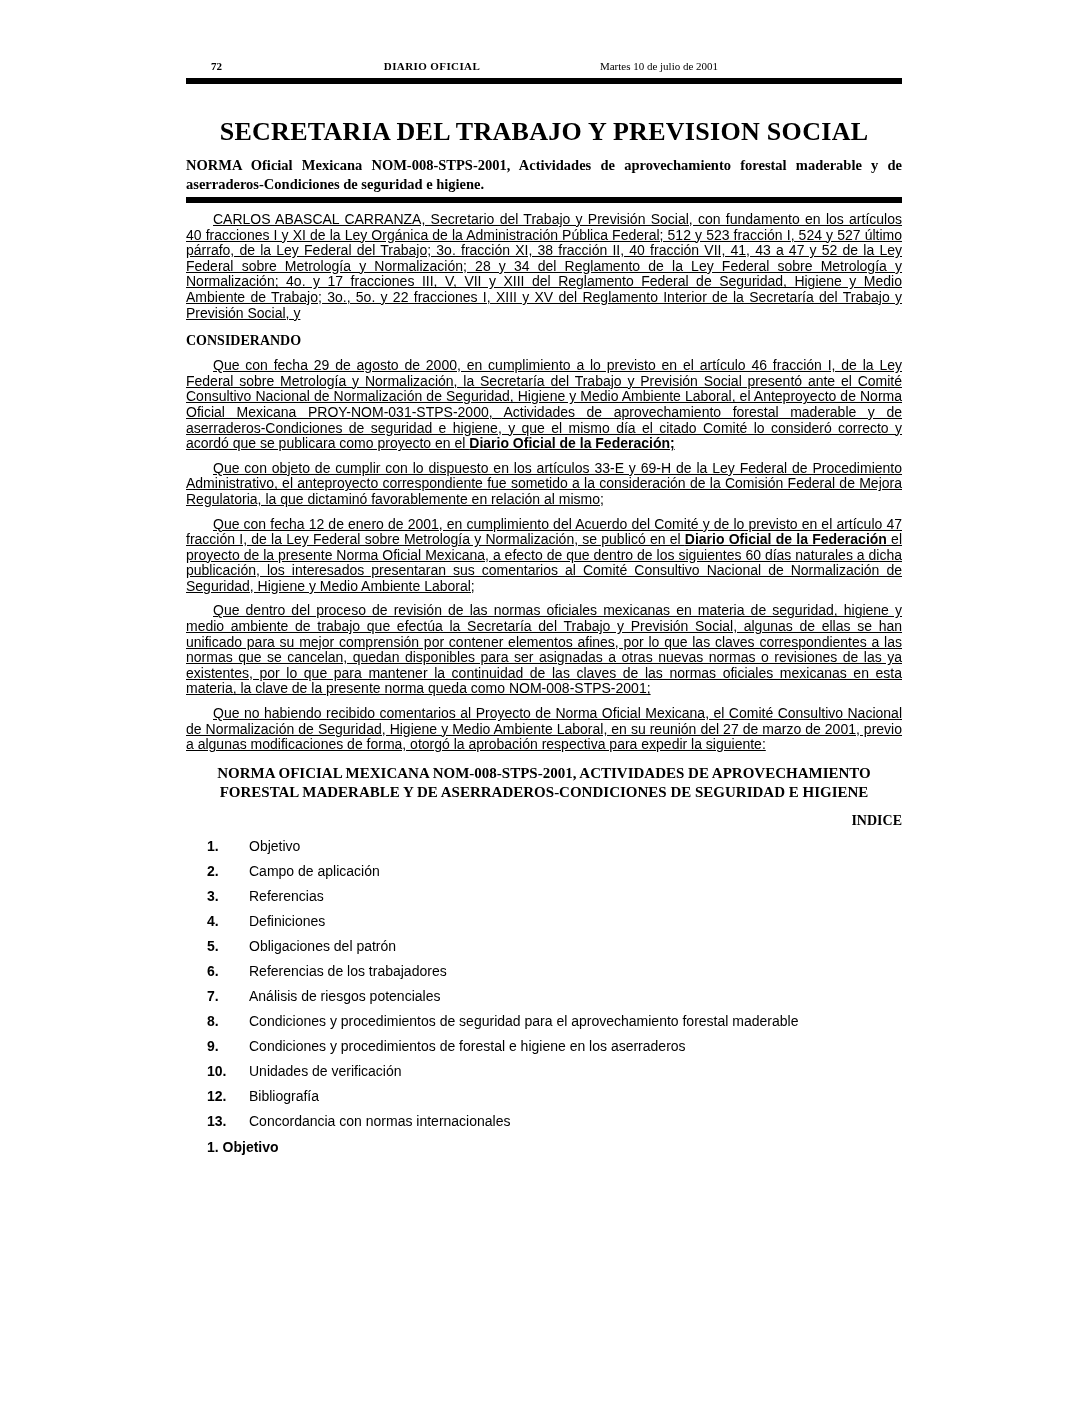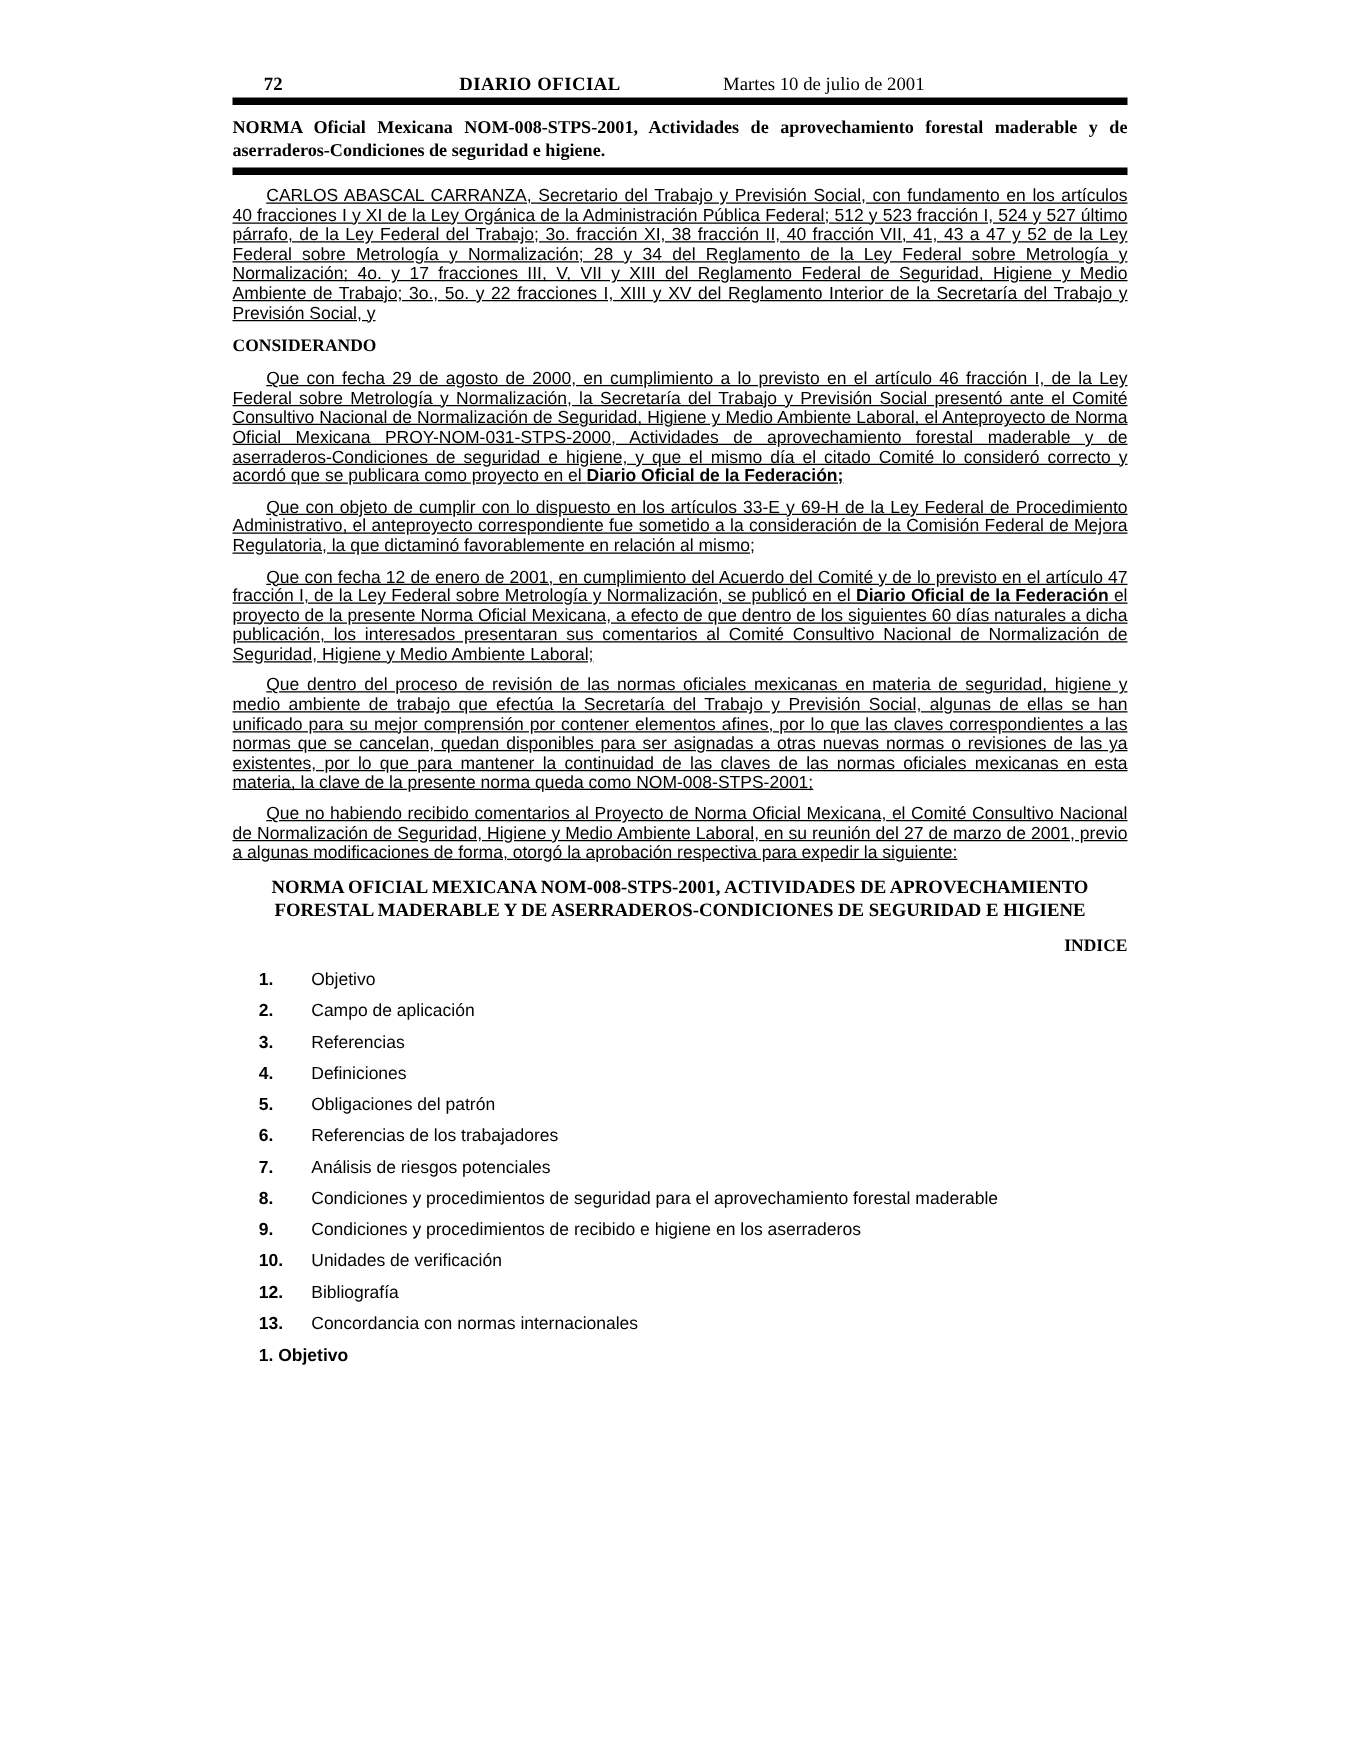--- a/index.html
+++ b/index.html
@@ -6,21 +6,21 @@
   html,body { background:#ffffff; }
   body {
     width:1088px; height:1408px; position:relative;
     color:#000; font-family:"Liberation Sans", sans-serif;
     overflow:hidden;
   }
   .page { position:absolute; left:186px; top:0; width:716px; }
 
   .header-row {
     position:relative; height:16px; margin-top:60px;
-    font-family:"Liberation Serif", serif; font-size:15px;
+    font-family:"Liberation Serif", serif; font-size:11px;
   }
   .page-number { position:absolute; left:25px; top:0; font-weight:bold; }
   .publication { position:absolute; left:246px; top:0; transform:translateX(-50%); font-weight:bold; letter-spacing:0.4px; }
   .header-date { position:absolute; left:473px; top:0; transform:translateX(-50%); }
 
   .rule { height:6px; background:#000; }
   .rule-header { margin-top:2px; }
   .rule-norma  { margin-top:3px; }
 
   .doc-title {
@@ -72,20 +72,21 @@
 
 <div class="page">
 
   <div class="header-row">
     <span class="page-number">72</span>
     <span class="publication">DIARIO OFICIAL</span>
     <span class="header-date">Martes 10 de julio de 2001</span>
   </div>
   <div class="rule rule-header"></div>
 
+  <h1 class="doc-title">SECRETARIA DEL TRABAJO Y PREVISION SOCIAL</h1>
 
   <p class="norma-heading">NORMA Oficial Mexicana NOM-008-STPS-2001, Actividades de aprovechamiento forestal maderable y de aserraderos-Condiciones de seguridad e higiene.</p>
   <div class="rule rule-norma"></div>
 
 
   <p class="body indent">CARLOS ABASCAL CARRANZA, Secretario del Trabajo y Previsión Social, con fundamento en los artículos 40 fracciones I y XI de la Ley Orgánica de la Administración Pública Federal; 512 y 523 fracción I, 524 y 527 último párrafo, de la Ley Federal del Trabajo; 3o. fracción XI, 38 fracción II, 40 fracción VII, 41, 43 a 47 y 52 de la Ley Federal sobre Metrología y Normalización; 28 y 34 del Reglamento de la Ley Federal sobre Metrología y Normalización; 4o. y 17 fracciones III, V, VII y XIII del Reglamento Federal de Seguridad, Higiene y Medio Ambiente de Trabajo; 3o., 5o. y 22 fracciones I, XIII y XV del Reglamento Interior de la Secretaría del Trabajo y Previsión Social, y</p>
 
   <h2 class="center-heading">CONSIDERANDO</h2>
 
   <p class="body indent"><span>Que con fecha 29 de agosto de 2000, en cumplimiento a lo previsto en el artículo 46 fracción I, de la Ley Federal sobre Metrología y Normalización, la Secretaría del Trabajo y Previsión Social presentó ante el Comité Consultivo Nacional de Normalización de Seguridad, Higiene y Medio Ambiente Laboral, el Anteproyecto de Norma Oficial Mexicana PROY-NOM-031-STPS-2000, Actividades de aprovechamiento forestal maderable y de aserraderos-Condiciones de seguridad e higiene, y que el mismo día el citado Comité lo consideró correcto y acordó que se publicara como proyecto en el </span><b>Diario Oficial de la Federación;</b></p>
@@ -104,21 +105,21 @@
 
   <ol class="indice-list">
     <li><span class="num">1.</span><span>Objetivo</span></li>
     <li><span class="num">2.</span><span>Campo de aplicación</span></li>
     <li><span class="num">3.</span><span>Referencias</span></li>
     <li><span class="num">4.</span><span>Definiciones</span></li>
     <li><span class="num">5.</span><span>Obligaciones del patrón</span></li>
     <li><span class="num">6.</span><span>Referencias de los trabajadores</span></li>
     <li><span class="num">7.</span><span>Análisis de riesgos potenciales</span></li>
     <li><span class="num">8.</span><span>Condiciones y procedimientos de seguridad para el aprovechamiento forestal maderable</span></li>
-    <li><span class="num">9.</span><span>Condiciones y procedimientos de recibido e higiene en los aserraderos</span></li>
+    <li><span class="num">9.</span><span>Condiciones y procedimientos de forestal e higiene en los aserraderos</span></li>
     <li><span class="num">10.</span><span>Unidades de verificación</span></li>
     <li><span class="num">12.</span><span>Bibliografía</span></li>
     <li><span class="num">13.</span><span>Concordancia con normas internacionales</span></li>
   </ol>
 
   <p class="section-heading">1. Objetivo</p>
 
 </div>
 
 </body></html>

